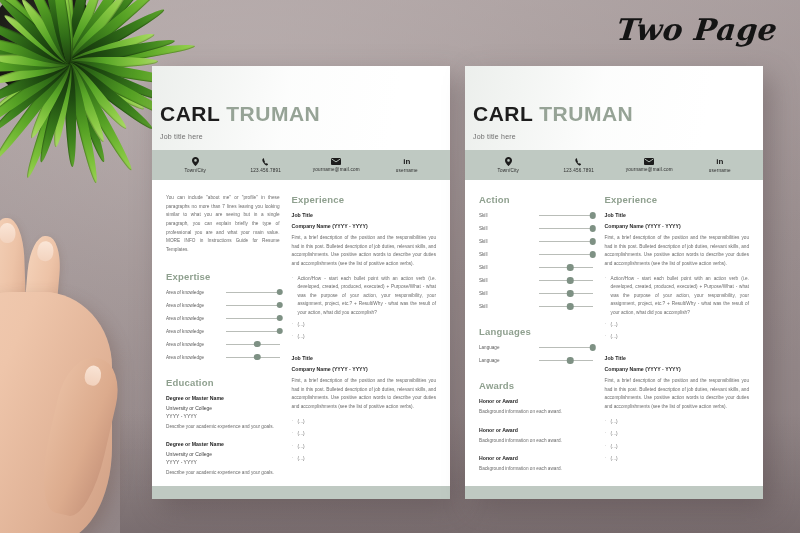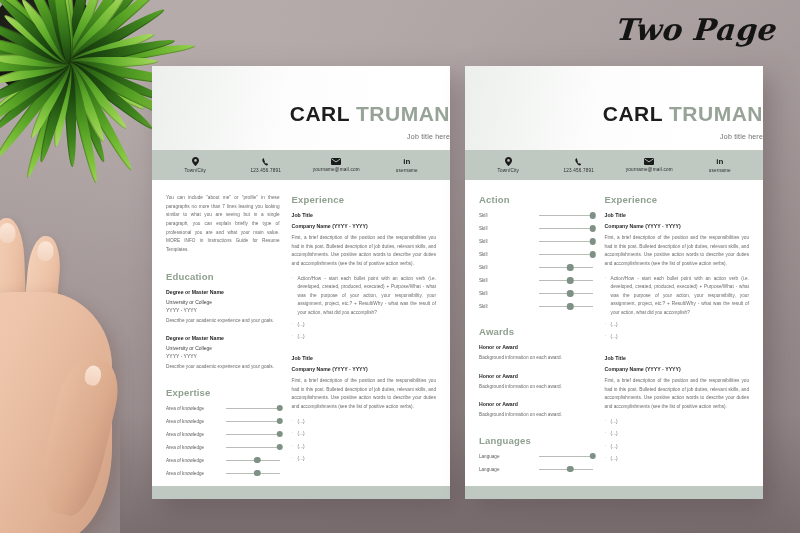--- a/index.html
+++ b/index.html
@@ -81,21 +81,21 @@
   }
   .page-1 { left: 152px; top: 66px;  width: 298px; height: 433px; }
   .page-2 { left: 465px; top: 66px;  width: 298px; height: 433px; }
 
   .page-top-sheen {
     position: absolute; left: 0; top: 0; width: 100%; height: 92px;
     background: linear-gradient(100deg, rgba(235,238,235,.95) 0%, rgba(250,251,250,.55) 45%, rgba(255,255,255,0) 80%);
     pointer-events: none;
   }
 
-  .name-block { padding: 36px 0 10px; text-align: right; position: relative; z-index: 2; }
+  .name-block { padding: 36px 8px 10px; text-align: left; position: relative; z-index: 2; }
   .name {
     font-size: 21px; font-weight: 700; letter-spacing: .5px;
   }
   .name .first { color: #1d1d1d; }
   .name .last  { color: #96a396; font-weight: 700; }
   .job-title {
     margin-top: 7px; font-size: 7px; color: #6e6e6e; letter-spacing: .2px;
   }
 
   .contact-bar {
@@ -311,75 +311,75 @@
       <span class="contact-text">username</span>
     </div>
   </div>
 
   <div class="body-cols">
 
     <div class="col-left">
       <div class="para">You can include "about me" or "profile" in these paragraphs no more than 7 lines leaving you looking similar to what you are seeing but in a single paragraph, you can explain briefly the type of professional you are and what your main value. MORE INFO in Instructions Guide for Resume Templates.</div>
 
       <div class="gap-top">
+        <div class="section-title">Expertise</div>
+        <div id="expertise-rows">
+            <div class="rate-row">
+              <div class="rate-label">Area of knowledge</div>
+              <div class="rate-track">
+                <div class="rate-dot" style="left: 100%;"></div>
+              </div>
+            </div>
+            <div class="rate-row">
+              <div class="rate-label">Area of knowledge</div>
+              <div class="rate-track">
+                <div class="rate-dot" style="left: 100%;"></div>
+              </div>
+            </div>
+            <div class="rate-row">
+              <div class="rate-label">Area of knowledge</div>
+              <div class="rate-track">
+                <div class="rate-dot" style="left: 100%;"></div>
+              </div>
+            </div>
+            <div class="rate-row">
+              <div class="rate-label">Area of knowledge</div>
+              <div class="rate-track">
+                <div class="rate-dot" style="left: 100%;"></div>
+              </div>
+            </div>
+            <div class="rate-row">
+              <div class="rate-label">Area of knowledge</div>
+              <div class="rate-track">
+                <div class="rate-dot" style="left: 58%;"></div>
+              </div>
+            </div>
+            <div class="rate-row">
+              <div class="rate-label">Area of knowledge</div>
+              <div class="rate-track">
+                <div class="rate-dot" style="left: 58%;"></div>
+              </div>
+            </div>
+          </div>
+      </div>
+
+      <div class="gap-top">
         <div class="section-title">Education</div>
         <div id="education-rows">
             <div class="entry">
               <div class="entry-title">Degree or Master Name</div>
               <div class="entry-sub">University or College</div>
               <div class="entry-date">YYYY - YYYY</div>
               <div class="entry-desc">Describe your academic experience and your goals.</div>
             </div>
             <div class="entry">
               <div class="entry-title">Degree or Master Name</div>
               <div class="entry-sub">University or College</div>
               <div class="entry-date">YYYY - YYYY</div>
               <div class="entry-desc">Describe your academic experience and your goals.</div>
-            </div>
-          </div>
-      </div>
-
-      <div class="gap-top">
-        <div class="section-title">Expertise</div>
-        <div id="expertise-rows">
-            <div class="rate-row">
-              <div class="rate-label">Area of knowledge</div>
-              <div class="rate-track">
-                <div class="rate-dot" style="left: 100%;"></div>
-              </div>
-            </div>
-            <div class="rate-row">
-              <div class="rate-label">Area of knowledge</div>
-              <div class="rate-track">
-                <div class="rate-dot" style="left: 100%;"></div>
-              </div>
-            </div>
-            <div class="rate-row">
-              <div class="rate-label">Area of knowledge</div>
-              <div class="rate-track">
-                <div class="rate-dot" style="left: 100%;"></div>
-              </div>
-            </div>
-            <div class="rate-row">
-              <div class="rate-label">Area of knowledge</div>
-              <div class="rate-track">
-                <div class="rate-dot" style="left: 100%;"></div>
-              </div>
-            </div>
-            <div class="rate-row">
-              <div class="rate-label">Area of knowledge</div>
-              <div class="rate-track">
-                <div class="rate-dot" style="left: 58%;"></div>
-              </div>
-            </div>
-            <div class="rate-row">
-              <div class="rate-label">Area of knowledge</div>
-              <div class="rate-track">
-                <div class="rate-dot" style="left: 58%;"></div>
-              </div>
             </div>
           </div>
       </div>
     </div>
 
     <div class="col-right">
       <div class="section-title">Experience</div>
       <div id="experience-page-1">
           <div class="job">
             <div class="job-name">Job Title</div>
@@ -503,51 +503,51 @@
             <div class="rate-row">
               <div class="rate-label">Skill</div>
               <div class="rate-track">
                 <div class="rate-dot" style="left: 58%;"></div>
               </div>
             </div>
           </div>
       </div>
 
       <div class="gap-top">
+        <div class="section-title">Languages</div>
+        <div id="languages-rows">
+            <div class="rate-row">
+              <div class="rate-label">Language</div>
+              <div class="rate-track">
+                <div class="rate-dot" style="left: 100%;"></div>
+              </div>
+            </div>
+            <div class="rate-row">
+              <div class="rate-label">Language</div>
+              <div class="rate-track">
+                <div class="rate-dot" style="left: 58%;"></div>
+              </div>
+            </div>
+          </div>
+      </div>
+
+      <div class="gap-top">
         <div class="section-title">Awards</div>
         <div id="awards-rows">
             <div class="entry">
               <div class="entry-title">Honor or Award</div>
               <div class="entry-desc">Background information on each award.</div>
             </div>
             <div class="entry">
               <div class="entry-title">Honor or Award</div>
               <div class="entry-desc">Background information on each award.</div>
             </div>
             <div class="entry">
               <div class="entry-title">Honor or Award</div>
               <div class="entry-desc">Background information on each award.</div>
-            </div>
-          </div>
-      </div>
-
-      <div class="gap-top">
-        <div class="section-title">Languages</div>
-        <div id="languages-rows">
-            <div class="rate-row">
-              <div class="rate-label">Language</div>
-              <div class="rate-track">
-                <div class="rate-dot" style="left: 100%;"></div>
-              </div>
-            </div>
-            <div class="rate-row">
-              <div class="rate-label">Language</div>
-              <div class="rate-track">
-                <div class="rate-dot" style="left: 58%;"></div>
-              </div>
             </div>
           </div>
       </div>
     </div>
 
     <div class="col-right">
       <div class="section-title">Experience</div>
       <div id="experience-page-2">
           <div class="job">
             <div class="job-name">Job Title</div>

